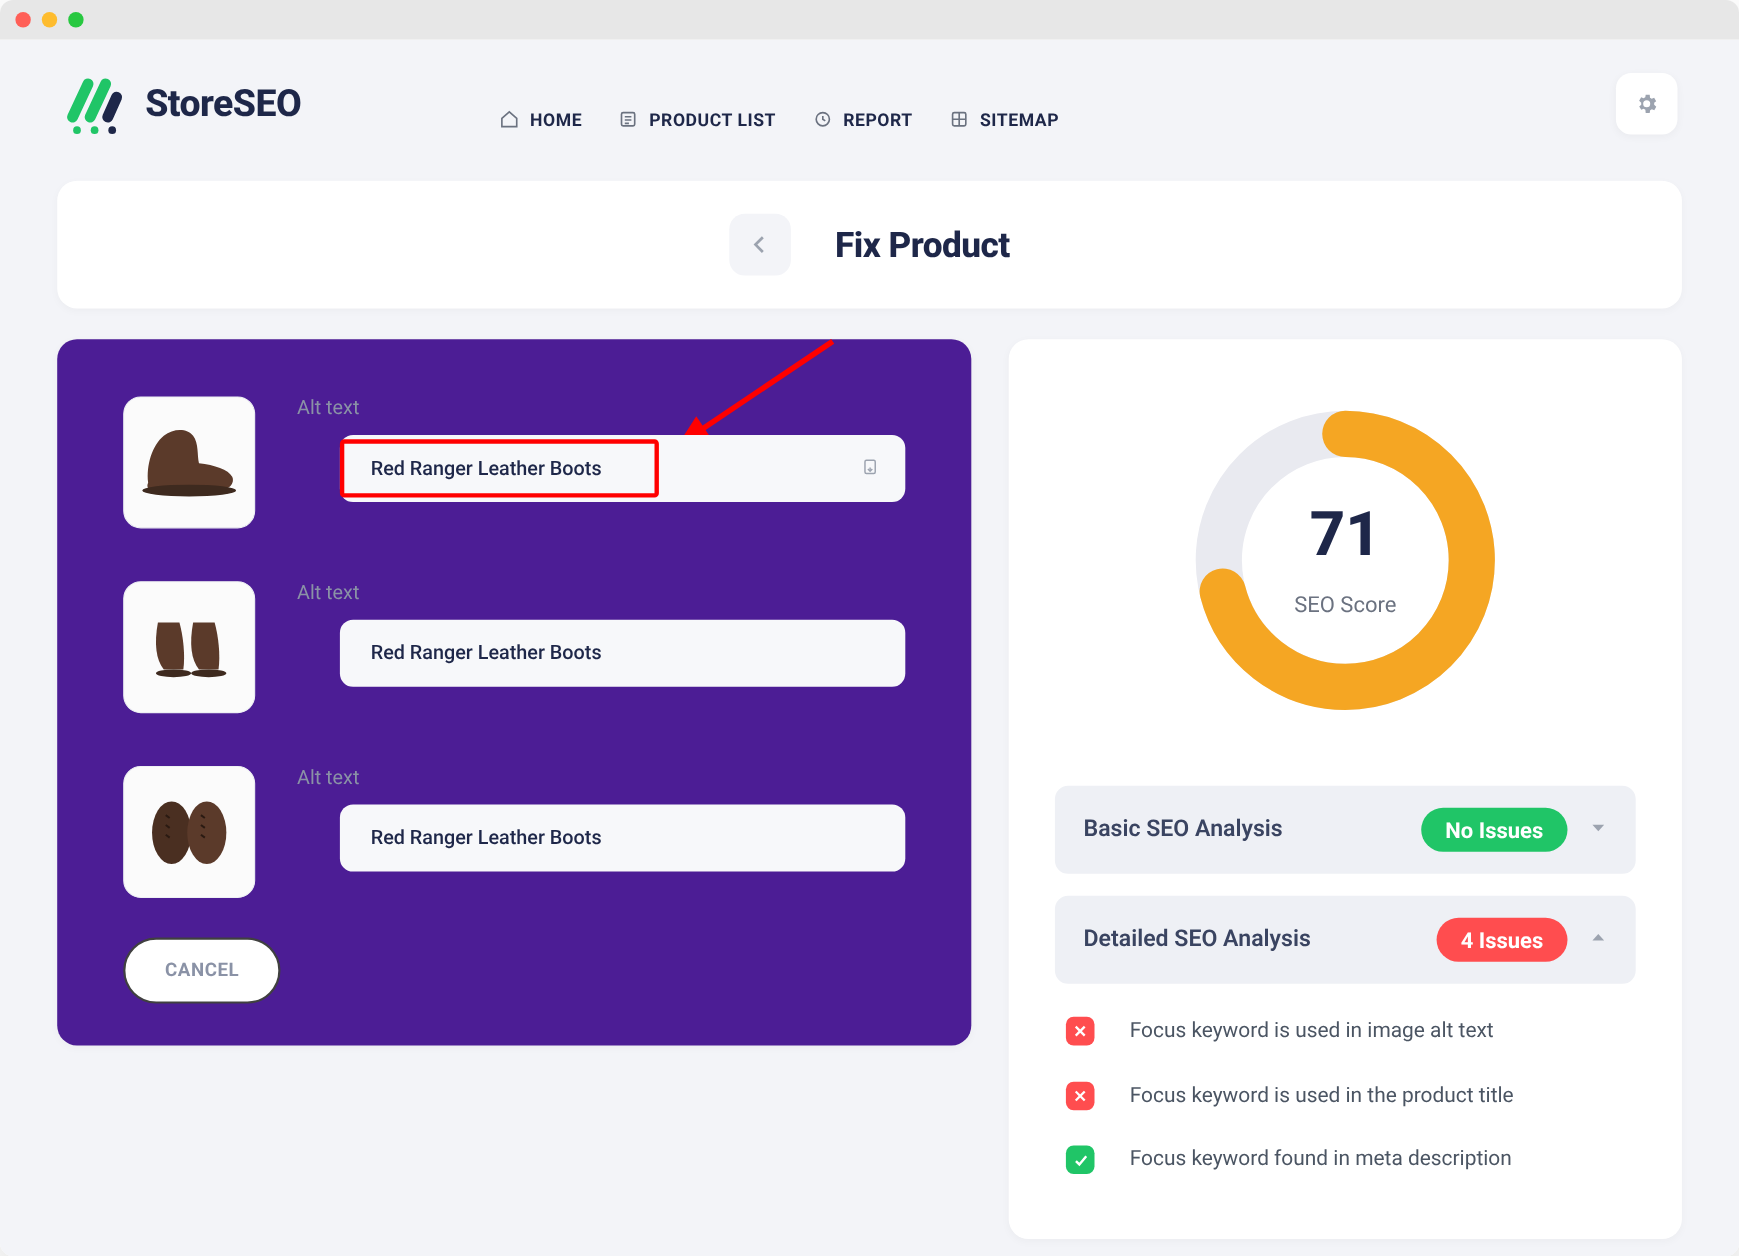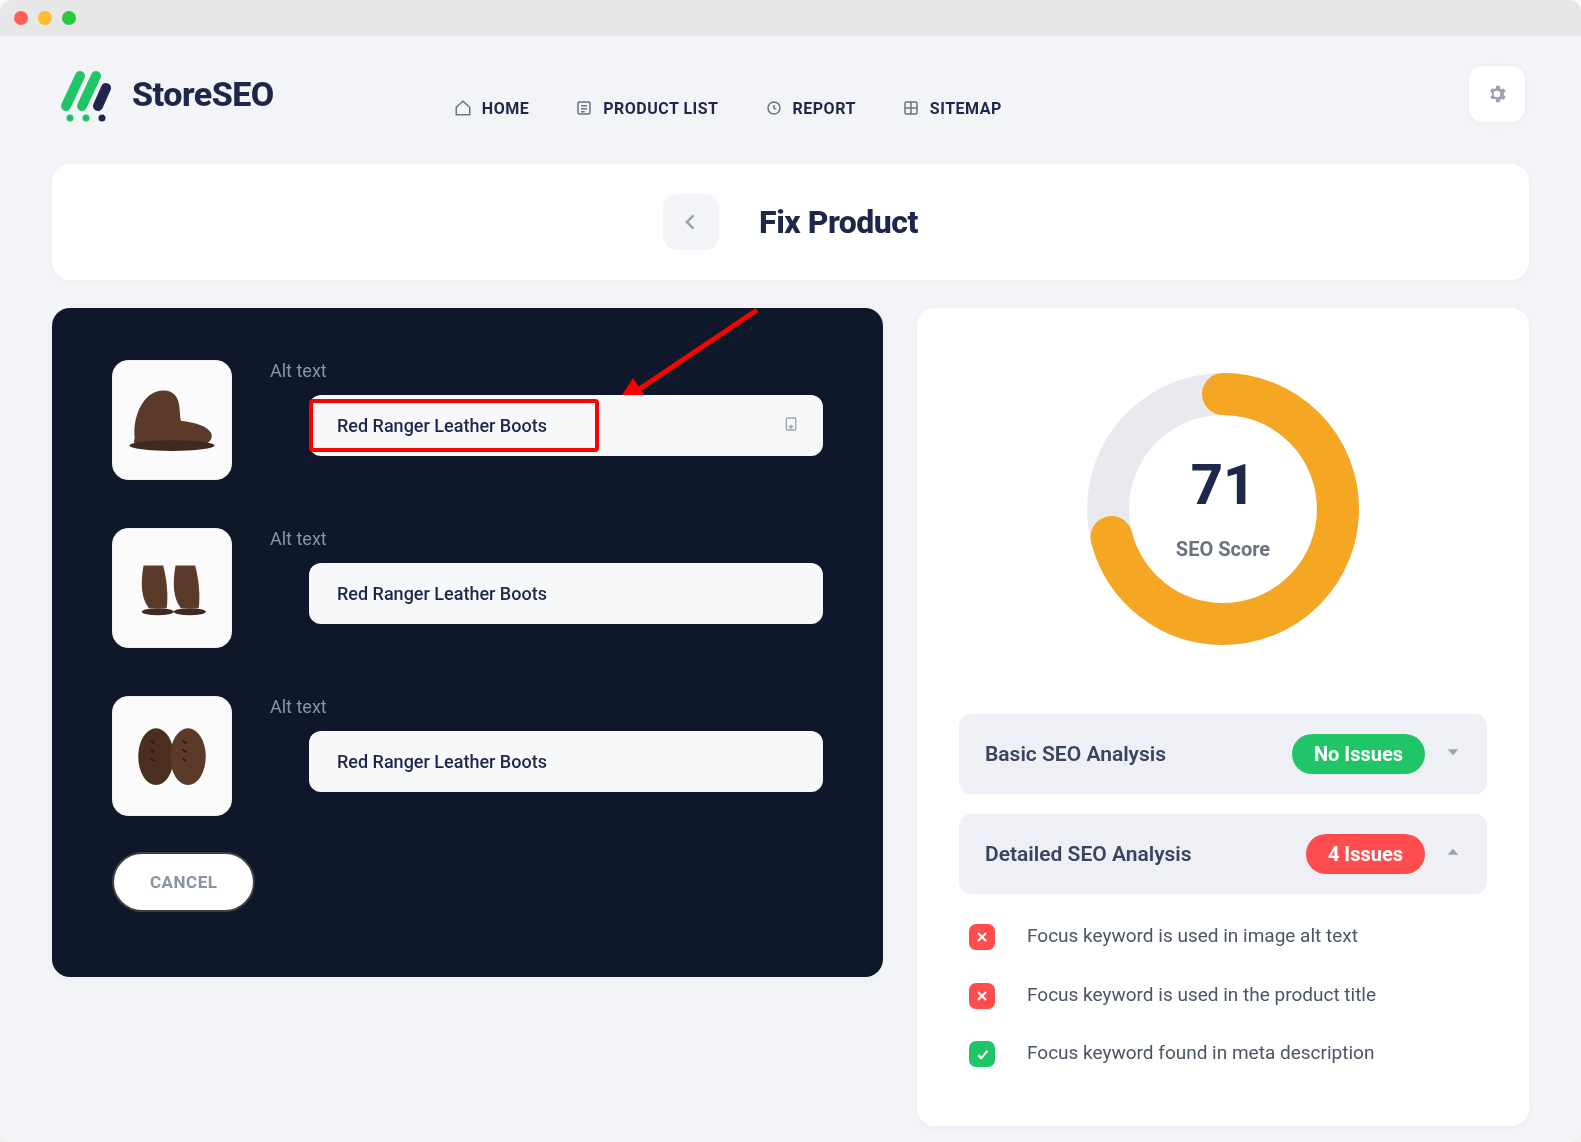--- a/index.html
+++ b/index.html
@@ -23,21 +23,21 @@
 
     
     .header {
       display:flex; align-items:center; padding:28px 56px 40px;
     }
     .brand { display:flex; align-items:center; gap:16px; }
     .brand-name { font-size:34px; font-weight:800; color:#1e2749; letter-spacing:-.5px;}
     .logo { width:60px; height:60px; position:relative; }
     .logo svg { width:100%; height:100%; }
 
-    .nav { display:flex; gap:46px; margin-left:180px;margin-top:28px; }
+    .nav { display:flex; gap:33px; margin-left:180px;margin-top:28px; }
     .nav-item { display:flex; align-items:center; gap:10px; font-weight:700; font-size:16px; color:#1e2749; letter-spacing:.5px; cursor:pointer; }
     .nav-item .ic { width:18px; height:18px; color:#6b7280; display:flex; align-items:center; justify-content:center;}
 
     .settings {
       margin-left:auto;
       width:56px; height:56px; background:#fff; border-radius:14px;
       display:flex; align-items:center; justify-content:center; color:#9ca3af; cursor:pointer;
       box-shadow:0 2px 8px rgba(0,0,0,.04);
     }
 
@@ -50,21 +50,21 @@
     }
     .back-btn {
       width:56px; height:56px; border-radius:14px; background:#f3f4f8;
       display:flex; align-items:center; justify-content:center; cursor:pointer; color:#9ca3af;
     }
     .page-title { font-size:32px; font-weight:800; color:#1e2749; letter-spacing:-.5px;}
 
     
     .layout { display:flex; gap:34px; padding:0 52px 40px; align-items:flex-start; }
     .main-card {
-      flex:1; background:#0f172a; border-radius:18px; padding:52px 60px 65px;
+      flex:1; background:#4c1d95; border-radius:18px; padding:52px 60px 38px;
       box-shadow:0 2px 8px rgba(0,0,0,.03);
       position:relative;
     }
     .side-card {
       width:612px; background:#fff; border-radius:18px; padding:56px 42px 20px;
       box-shadow:0 2px 8px rgba(0,0,0,.03);
     }
 
     
     .row { display:flex; gap:38px; margin-bottom:48px; align-items:flex-start; }
@@ -99,21 +99,21 @@
       padding:18px 36px; border-radius:36px; cursor:pointer;
     }
     .btn-cancel { background:#fff; color:#8a92a6; border:2px solid #404040;text-align:right; }
     .btn-save { background:#20c567; color:#fff; padding:18px 42px;}
 
     
     .gauge { width:290px; height:290px; margin:0 auto; position:relative; }
     .gauge svg { transform:rotate(-90deg); }
     .gauge-center { position:absolute; inset:40px; display:flex; flex-direction:column; align-items:center; justify-content:center;gap:16px; }
     .score { font-size:56px; font-weight:800; color:#1e2749; line-height:1;}
-    .score-lbl { font-size:20px; color:#6b7280; margin-top:8px; font-weight:700;}
+    .score-lbl { font-size:20px; color:#6b7280; margin-top:8px; font-weight:400;}
 
     .acc { margin-top:60px; }
     .acc-head {
       background:#eef0f5; border-radius:12px; padding:20px 26px;
       display:flex; align-items:center; margin-bottom:20px; cursor:pointer;
     }
     .acc-title { font-size:21px; font-weight:600; color:#3a4461; flex:1; }
     .badge { font-size:20px; font-weight:700; color:#fff; padding:8px 22px; border-radius:22px; margin-right:20px;}
     .badge.green{background:#20c567;} .badge.red{background:#ff4d4f;}
     .chev { color:#9ca3af; }

